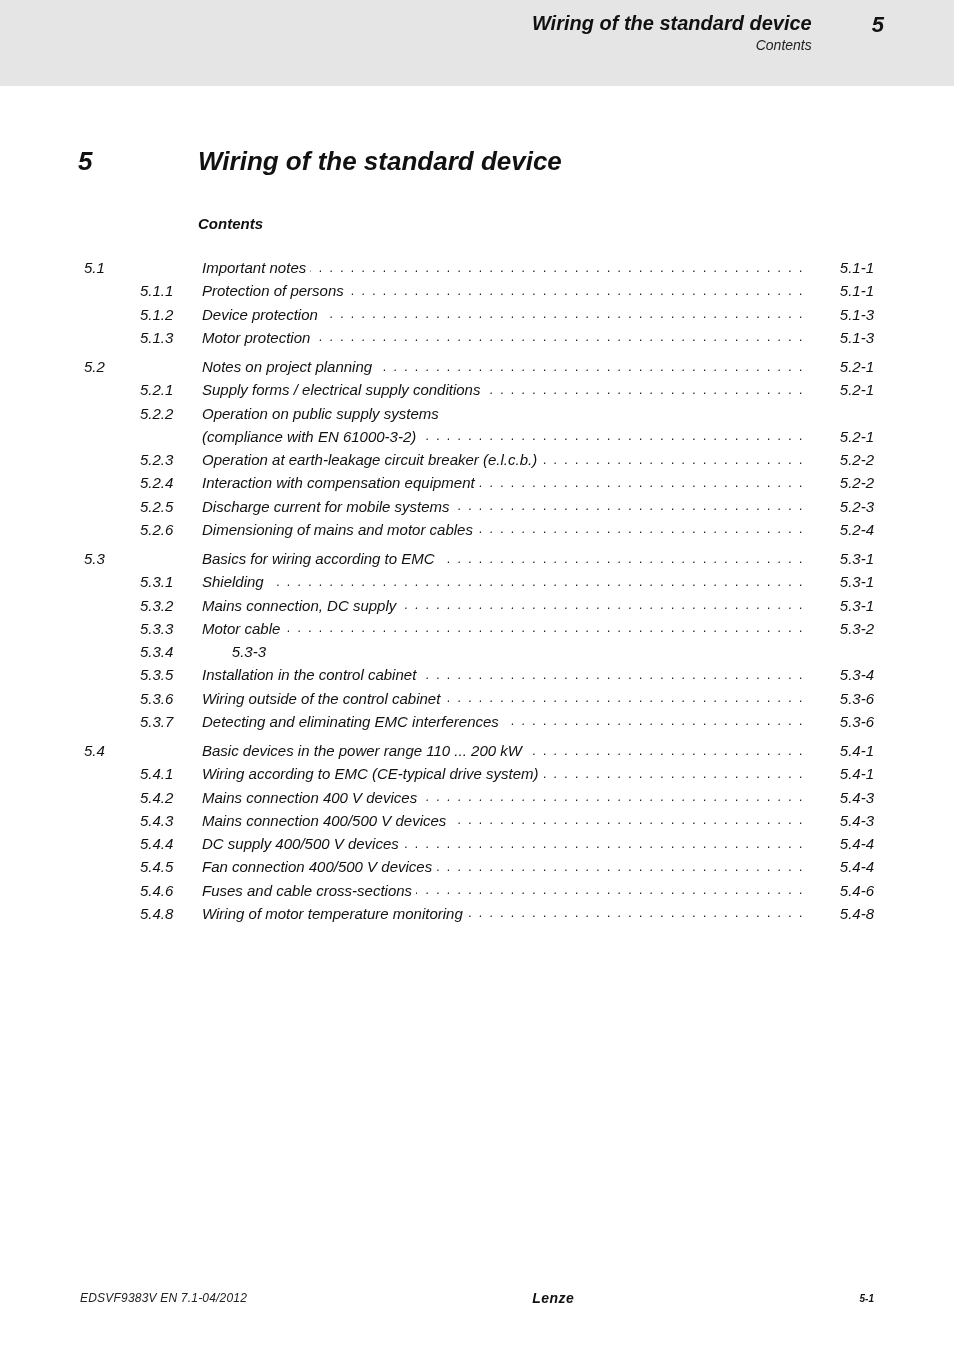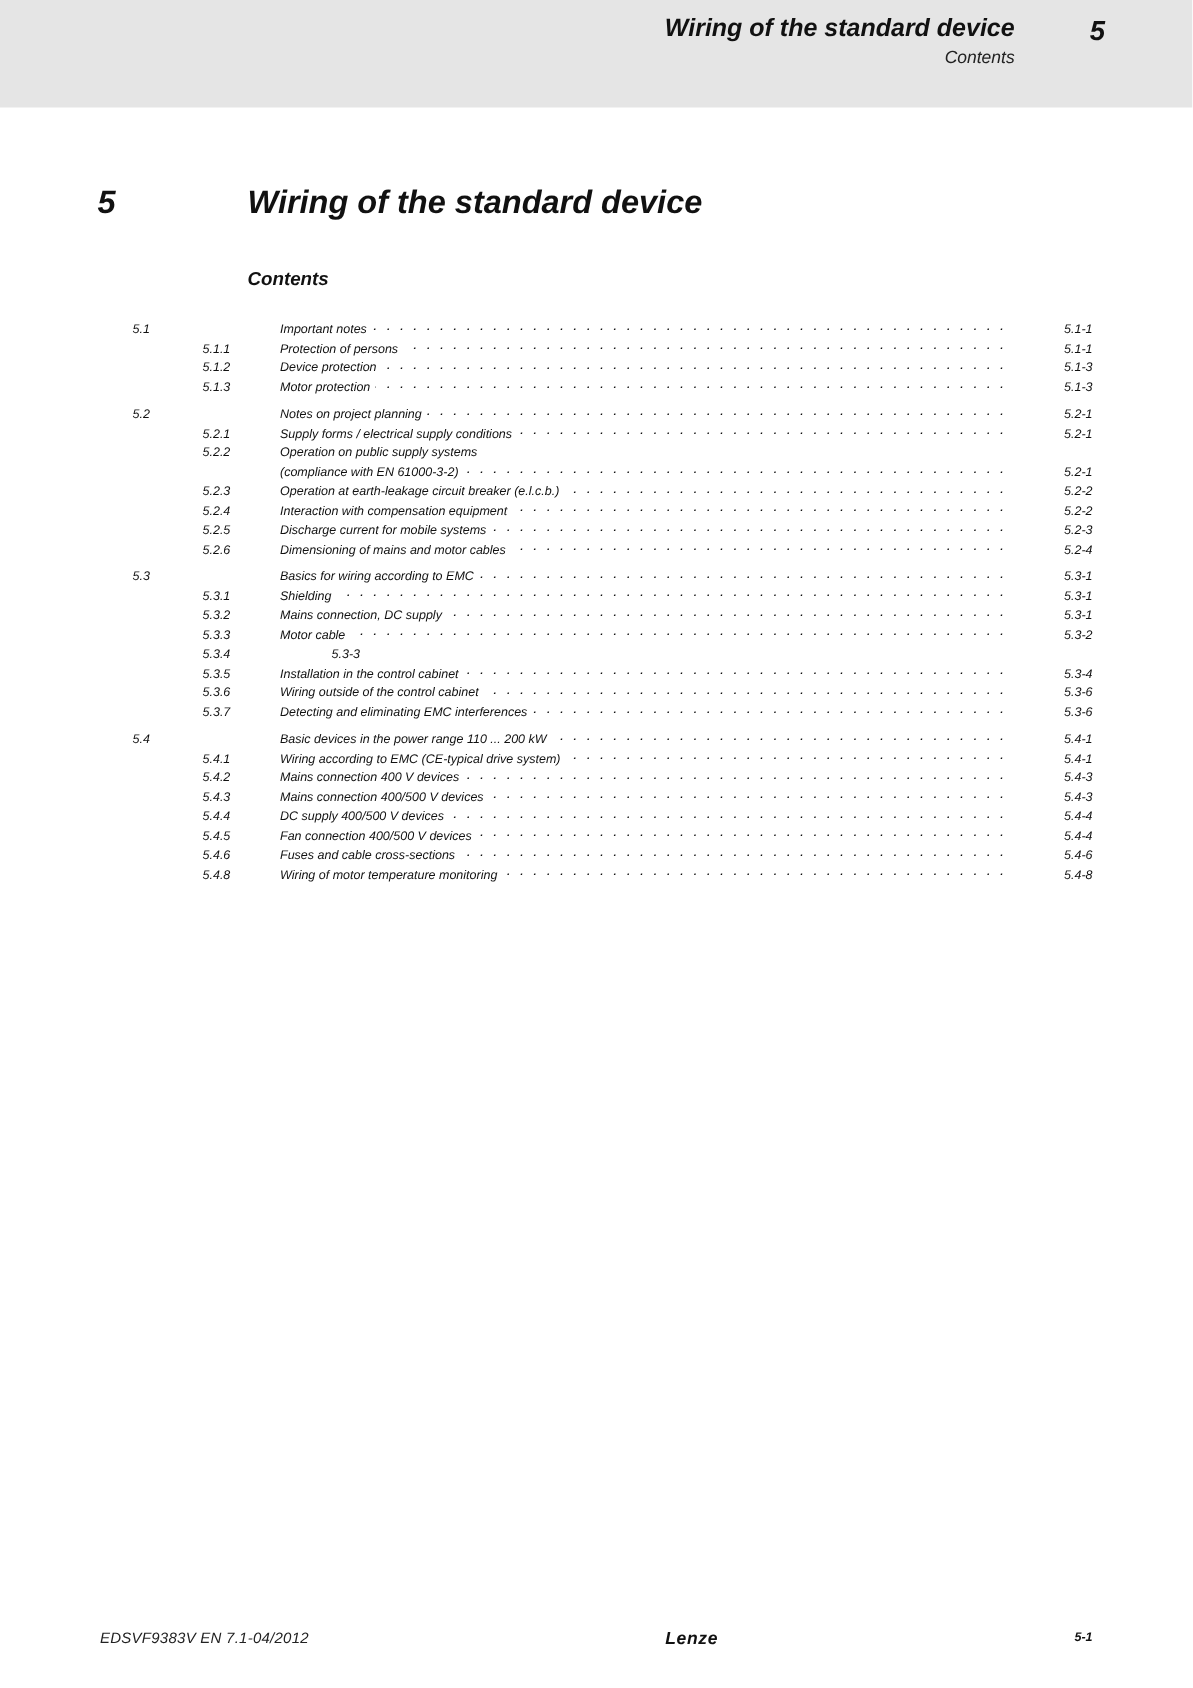--- a/index.html
+++ b/index.html
@@ -63,23 +63,23 @@
     font-weight: bold;
   }
   .contents-label {
     font-size: 15px;
     font-weight: bold;
     margin-left: 198px;
     margin-top: 38px;
   }
   .toc {
     margin-top: 24px;
-    margin-left: 106px;
+    margin-left: 84px;
     margin-right: 80px;
-    font-size: 10px;
+    font-size: 15px;
   }
   .toc-row {
     display: flex;
     align-items: baseline;
     line-height: 1.55;
   }
   .col-a {
     width: 56px;
     flex: 0 0 56px;
   }
@@ -117,21 +117,21 @@
     flex: 0 0 58px;
     text-align: right;
     padding-left: 6px;
     background: #fff;
   }
   .group-gap {
     height: 6px;
   }
   .footer {
     position: absolute;
-    bottom: 32px;
+    bottom: 44px;
     left: 0;
     width: 100%;
     display: flex;
     align-items: center;
     justify-content: space-between;
     padding: 0 80px;
     box-sizing: border-box;
     font-size: 12px;
   }
   .footer-left {

